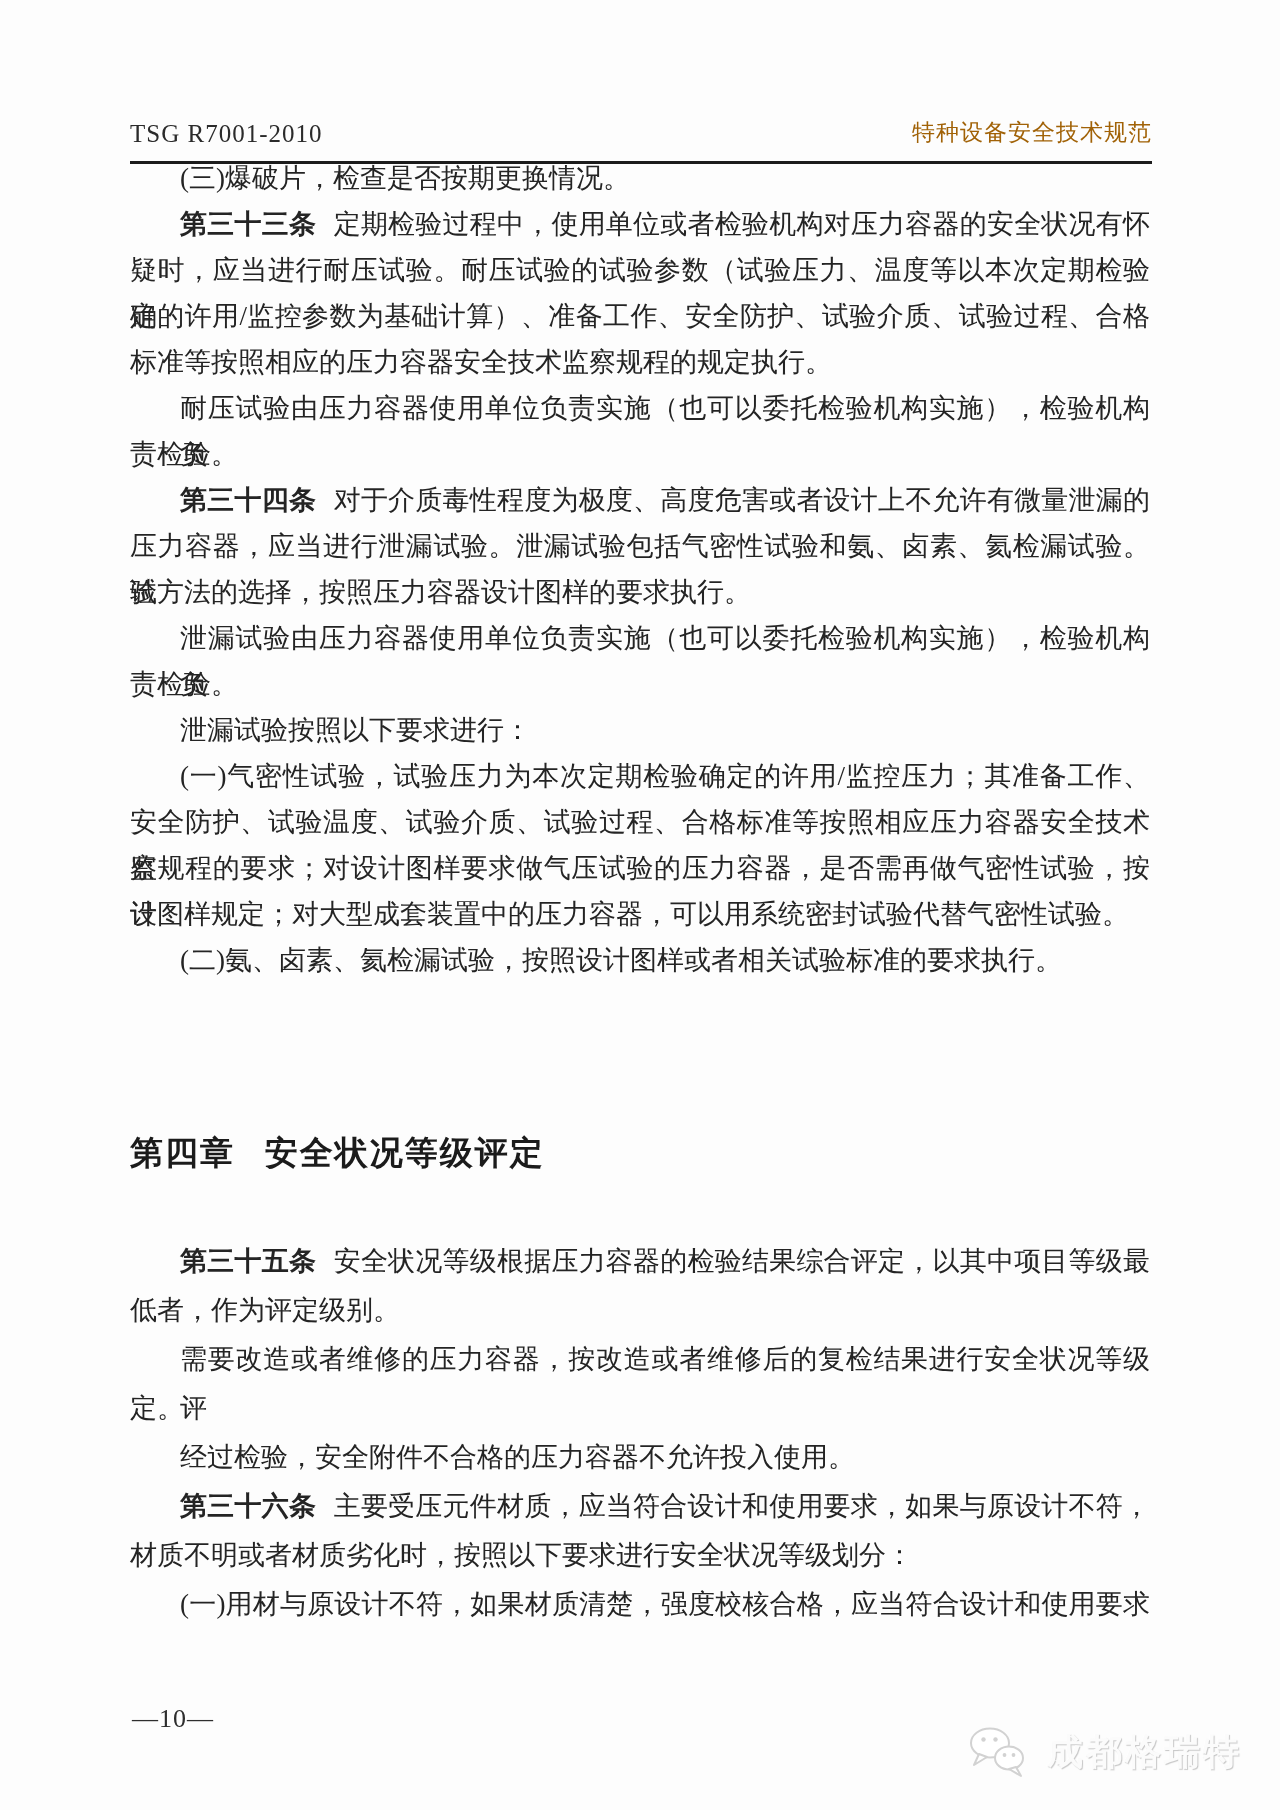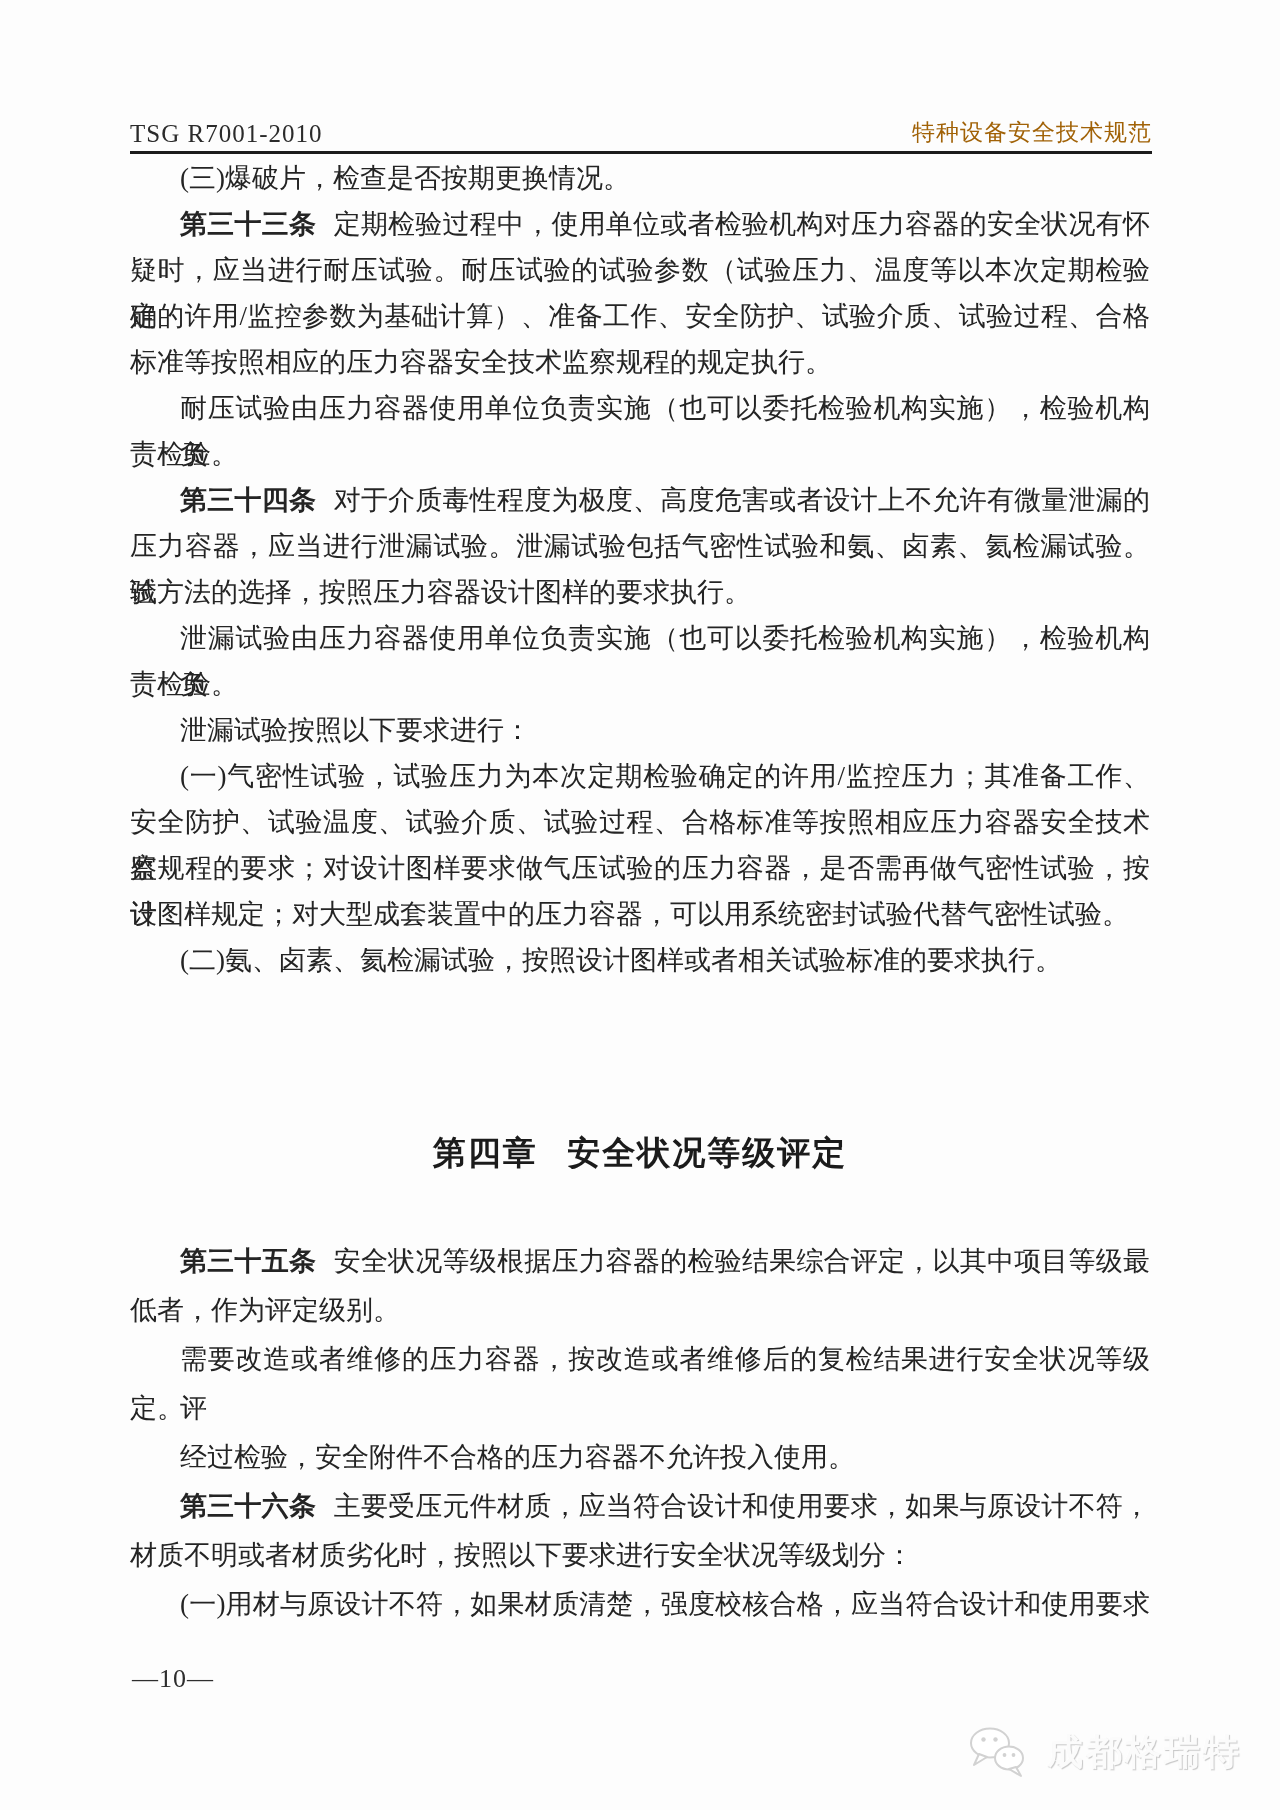--- a/index.html
+++ b/index.html
@@ -17,21 +17,21 @@
   }
   
   .page-header {
     position: absolute;
     left: 130px; right: 128px; top: 0;
     height: 148px;
     display: flex;
     justify-content: space-between;
     align-items: flex-end;
     border-bottom: 3px solid #1c1c1c;
-    padding-bottom: 3px;
+    padding-bottom: 13px;
     box-sizing: content-box;
   }
   .header-code {
     font-size: 25px;
     letter-spacing: 1px;
     color: #2b2b2b;
   }
   .header-title {
     font-size: 23px;
     letter-spacing: 1px;
@@ -60,32 +60,31 @@
     text-align-last: justify;
   }
   .line.indent { padding-left: 50px; }
   .lead { font-weight: 700; margin-right: 0.65em; }
   .lead:empty { display: none; margin: 0; }
   .chapter-heading {
     margin-top: 148px;
     margin-bottom: 62px;
     height: 44px;
     line-height: 44px;
-    text-align: center;
     font-size: 33px;
     font-weight: 700;
     color: #1b1b1b;
     letter-spacing: 2px;
   }
   .chapter-heading .chapter-number { margin-right: 0.9em; }
   
   .page-footer {
     position: absolute;
     left: 132px;
-    top: 1664px;
+    top: 1704px;
     font-size: 26px;
     color: #2e2e2e;
     letter-spacing: 1px;
   }
   
   .watermark {
     position: absolute;
     right: 38px;
     top: 1726px;
     display: flex;

